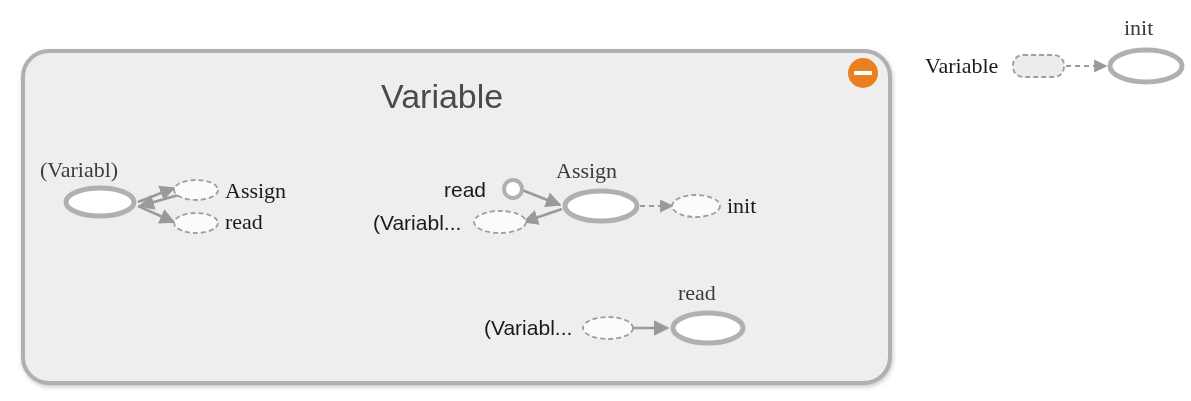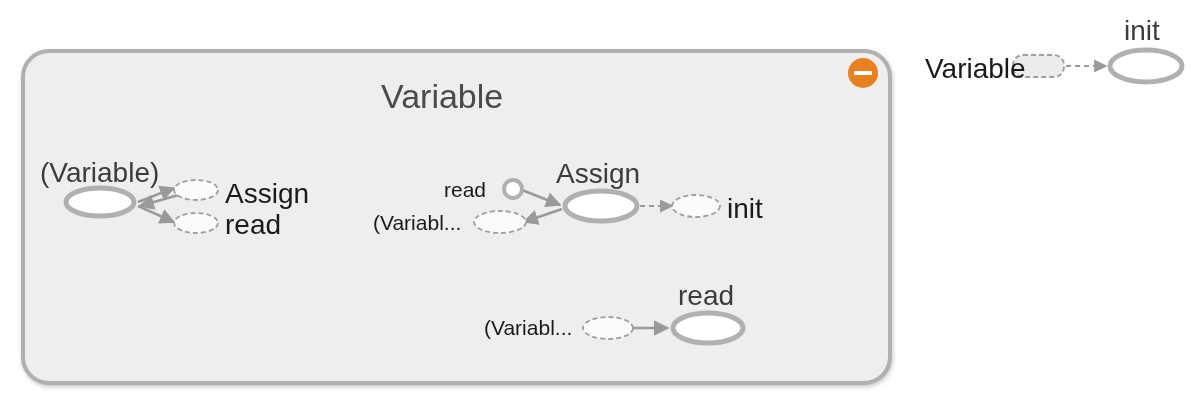--- a/index.html
+++ b/index.html
@@ -31,21 +31,21 @@
     font-family: "Liberation Sans", sans-serif;
     white-space: nowrap;
     line-height: 1;
     user-select: none;
   }
   .lbl-dark { color: #1a1a1a; }
   .lbl-title {
     font-size: 34px;
     color: #4a4a4a;
   }
-  .lbl-node { font-size: 28px; }
+  .lbl-node { font-size: 22px; font-family: Liberation Serif, serif; }
   .lbl-small { font-size: 21px; }
   .collapse-btn {
     position: absolute;
     width: 30px;
     height: 30px;
     border-radius: 50%;
     background: #e8801f;
     cursor: pointer;
   }
   .collapse-btn::after {
@@ -147,21 +147,21 @@
       <rect x="1013" y="55" width="51" height="22" rx="10" ry="10" fill="#ececec" stroke="#9e9e9e" stroke-width="1.8" stroke-dasharray="5,3"></rect>
     </g>
 
     <g>
       <ellipse cx="1146" cy="66" rx="36" ry="16" fill="#ffffff" stroke="#b0b0b0" stroke-width="5"></ellipse>
     </g>
   </svg>
 
   <div class="lbl lbl-title" style="left:381px; top:79px;">Variable</div>
 
-  <div class="lbl lbl-node" style="left:40px; top:159px;">(Variable)</div>
+  <div class="lbl lbl-node" style="left:40px; top:159px;">(Variabl)</div>
 
   <div class="lbl lbl-node lbl-dark" style="left:225px; top:180px;">Assign</div>
 
   <div class="lbl lbl-node lbl-dark" style="left:225px; top:211px;">read</div>
 
   <div class="lbl lbl-small lbl-dark" style="left:444px; top:179px;">read</div>
 
   <div class="lbl lbl-small lbl-dark" style="left:373px; top:212px;">(Variabl...</div>
 
   <div class="lbl lbl-node" style="left:556px; top:160px;">Assign</div>

